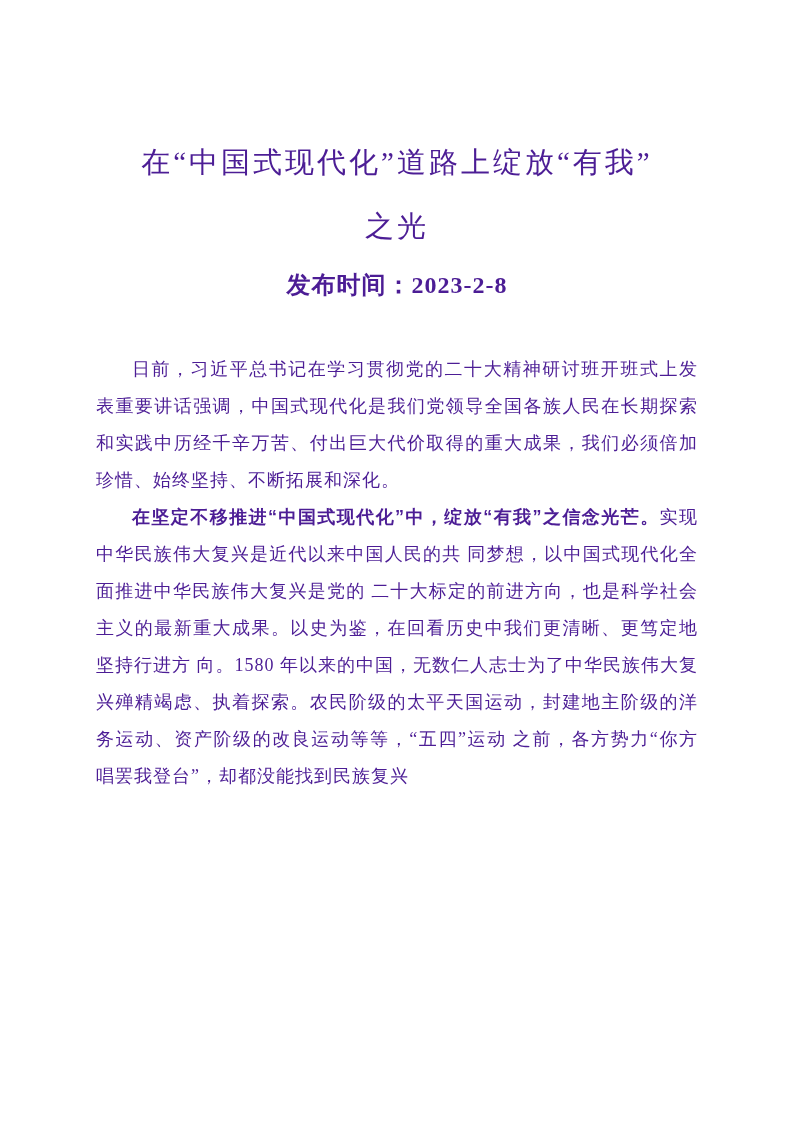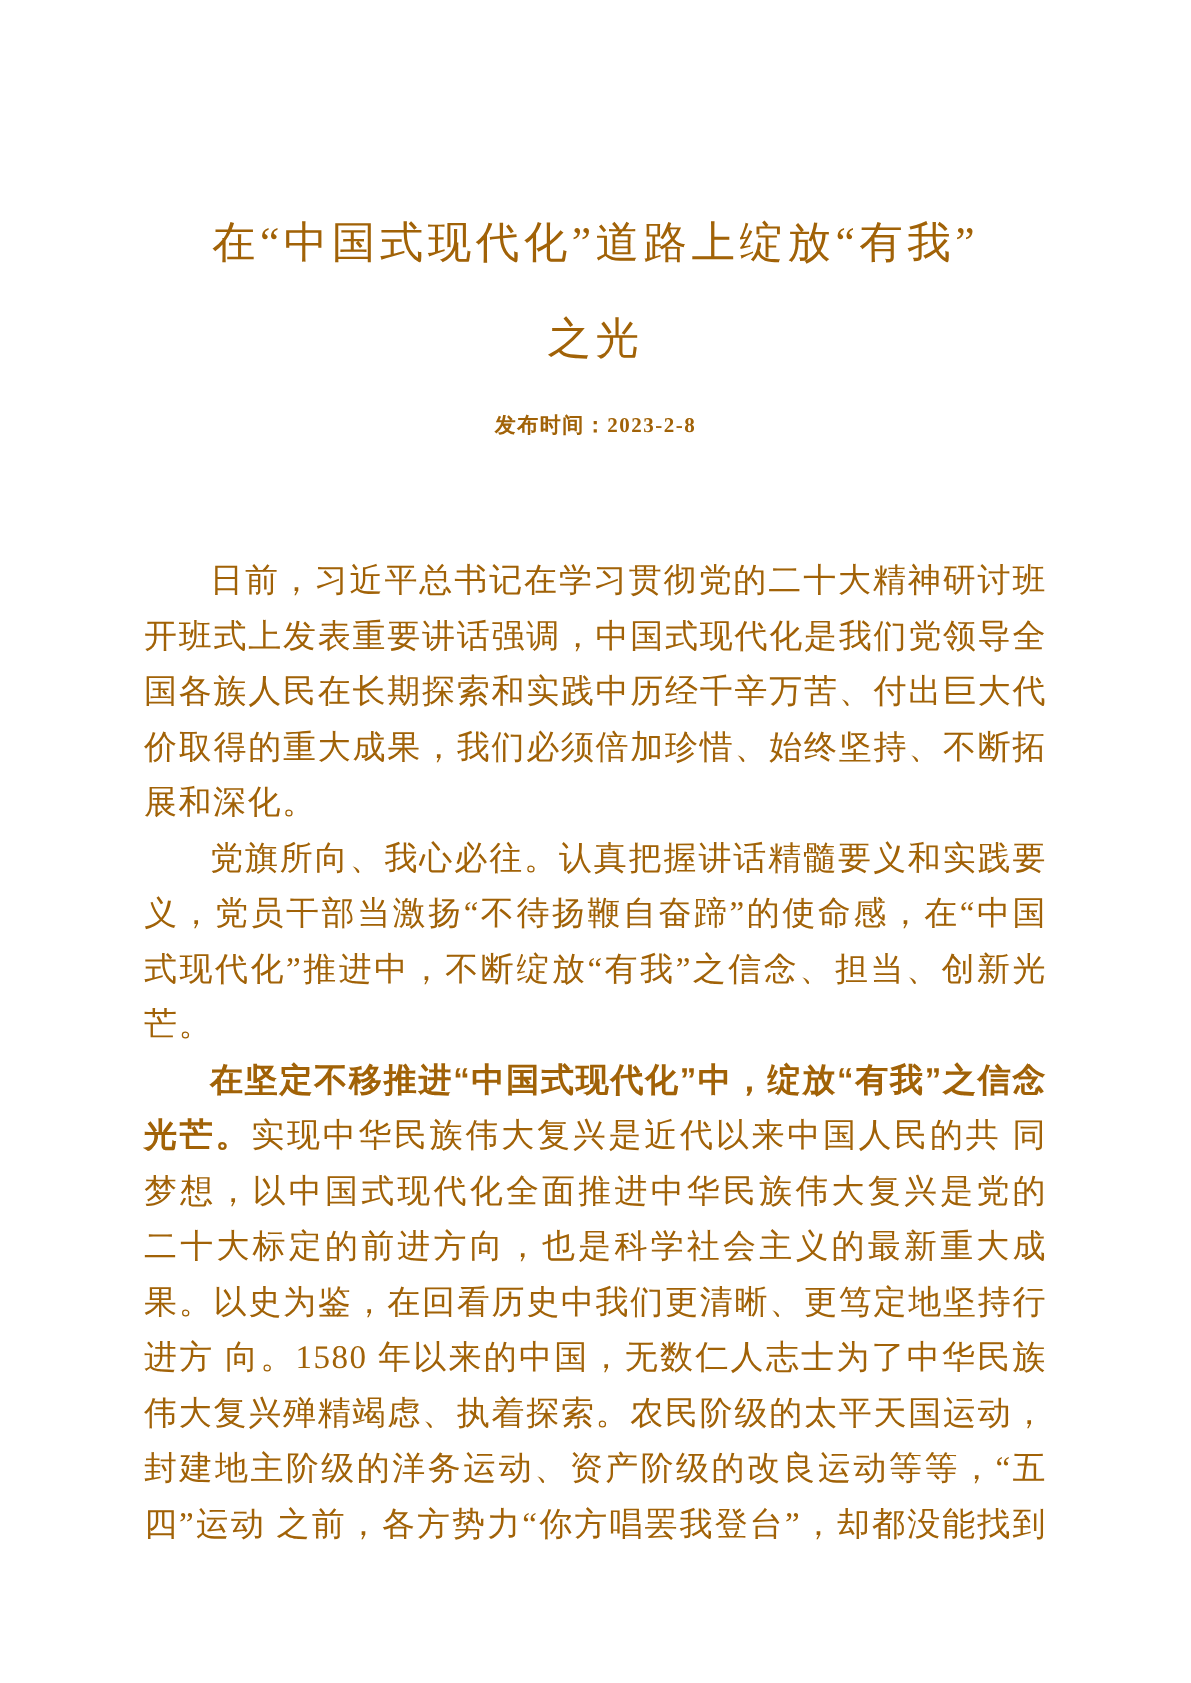--- a/index.html
+++ b/index.html
@@ -9,49 +9,49 @@
   }
   .page {
     position: relative;
     width: 794px;
     height: 1032px;
     margin: 0 auto;
     background: #ffffff;
     overflow: hidden;
     box-sizing: border-box;
     font-family: "Liberation Serif", "DejaVu Serif", serif;
-    color: #a16207;
+    color: #4c1d95;
   }
   .content {
     box-sizing: border-box;
     width: 100%;
     height: 100%;
     padding: 0 96px;
   }
   .doc-title {
     margin: 0;
     padding-top: 130px;
     font-size: 29px;
     font-weight: 400;
     line-height: 64px;
     letter-spacing: 3px;
     text-align: center;
     white-space: pre-line;
   }
   .publish-line {
     margin-top: 12px;
-    font-size: 14px;
+    font-size: 24px;
     font-weight: 700;
     line-height: 30px;
     letter-spacing: 1px;
     text-align: center;
   }
   .doc-body {
-    margin-top: 68px;
-    font-size: 22px;
+    margin-top: 51px;
+    font-size: 18px;
     line-height: 37px;
     letter-spacing: 1px;
     text-align: justify;
   }
   .doc-body p {
     margin: 0;
     text-indent: 2em;
   }
   .lead-bold {
     font-family: "Liberation Sans", "DejaVu Sans", sans-serif;
@@ -61,17 +61,16 @@
 </head>
 <body>
 
 <div class="page">
   <div class="content">
     <h1 class="doc-title">在“中国式现代化”道路上绽放“有我”
 之光</h1>
     <div class="publish-line">发布时间：2023-2-8</div>
     <div class="doc-body">
       <p>日前，习近平总书记在学习贯彻党的二十大精神研讨班开班式上发表重要讲话强调，中国式现代化是我们党领导全国各族人民在长期探索和实践中历经千辛万苦、付出巨大代价取得的重大成果，我们必须倍加珍惜、始终坚持、不断拓展和深化。</p>
-      <p>党旗所向、我心必往。认真把握讲话精髓要义和实践要义，党员干部当激扬“不待扬鞭自奋蹄”的使命感，在“中国式现代化”推进中，不断绽放“有我”之信念、担当、创新光芒。</p>
       <p><span class="lead-bold">在坚定不移推进“中国式现代化”中，绽放“有我”之信念光芒。</span><span>实现中华民族伟大复兴是近代以来中国人民的共 同梦想，以中国式现代化全面推进中华民族伟大复兴是党的 二十大标定的前进方向，也是科学社会主义的最新重大成果。以史为鉴，在回看历史中我们更清晰、更笃定地坚持行进方 向。1580 年以来的中国，无数仁人志士为了中华民族伟大复兴殚精竭虑、执着探索。农民阶级的太平天国运动，封建地主阶级的洋务运动、资产阶级的改良运动等等，“五四”运动 之前，各方势力“你方唱罢我登台”，却都没能找到民族复兴</span></p>
     </div>
   </div>
 </div>
 
 </body></html>

